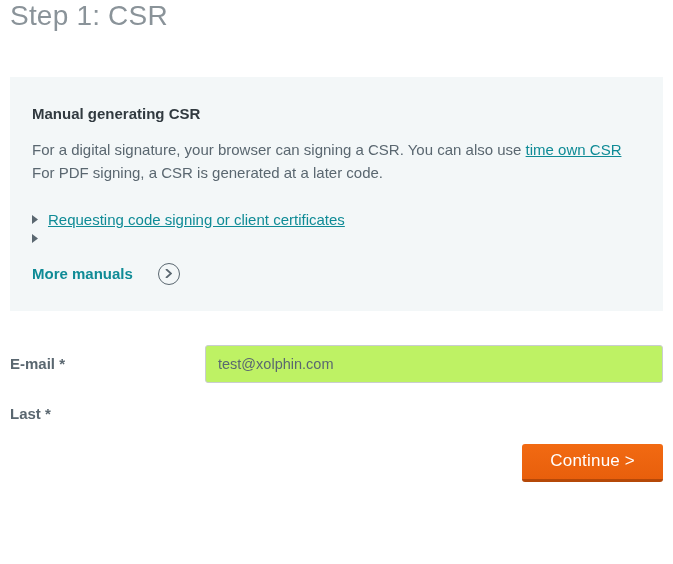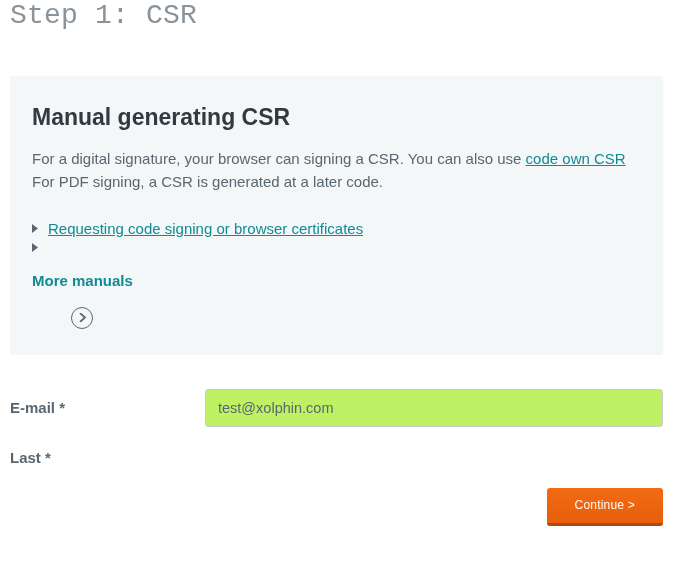--- a/index.html
+++ b/index.html
@@ -8,29 +8,28 @@
       background: #fff;
       width: 673px;
       color: #5a6770;
     }
     .page-title {
       font-size: 28px;
       font-weight: 400;
       color: #8a9399;
       padding: 0 10px 20px 10px;
       letter-spacing: 0.2px;
-      font-family: Liberation Mono, monospace;
     }
     .info-box {
       background: #f3f7f8;
       margin: 25px 10px 20px 10px;
       padding: 28px 22px 26px 22px;
     }
     .info-title {
-      font-size: 23px;
+      font-size: 15px;
       font-weight: 700;
       color: #313a40;
       margin-bottom: 16px;
     }
     .info-text {
       font-size: 15px;
       line-height: 1.55;
       color: #5a6770;
       margin-bottom: 26px;
     }
@@ -46,26 +45,25 @@
       font-size: 15px;
     }
     .chevron-right {
       display: inline-flex;
       margin-right: 9px;
     }
     .chevron-right svg { width: 7px; height: 9px; }
     .more-manuals {
       display: inline-flex;
       align-items: center;
-      gap: 18px;
+      gap: 25px;
       color: #0f8b96;
       font-weight: 700;
       font-size: 15px;
       text-decoration: none;
-      flex-direction: column;
     }
     .circle-arrow {
       display: inline-flex;
       width: 22px;
       height: 22px;
       border: 1.5px solid #5a6770;
       border-radius: 50%;
       align-items: center;
       justify-content: center;
     }
@@ -101,45 +99,45 @@
       padding-right: 0;
     }
     .btn-continue {
       background: linear-gradient(#f26a12, #e85f0c);
       color: #fff;
       border: none;
       border-bottom: 3px solid #b54808;
       border-radius: 3px;
       height: 38px;
       padding: 0 28px;
-      font-size: 12px;
+      font-size: 17px;
       font-weight: 400;
       cursor: pointer;
       letter-spacing: 0.2px;
     }
   </style>
 </head>
 <body>
 
 <h1 class="page-title">Step 1: CSR</h1>
 
 <div class="info-box">
   <h2 class="info-title">Manual generating CSR</h2>
   <p class="info-text">
-    <span>For a digital signature, your browser can signing a CSR. You can also use </span><a href="#">code own CSR</a><br>
+    <span>For a digital signature, your browser can signing a CSR. You can also use </span><a href="#">time own CSR</a><br>
     <span>For PDF signing, a CSR is generated at a later code.</span>
   </p>
   <ul class="links-list">
     <li class="link-item">
       <span class="chevron-right">
         <svg viewBox="0 0 7 9">
             <path d="M0 0 L6 4.5 L0 9 Z" fill="#5a6770"></path>
           </svg>
       </span>
-      <a href="#">Requesting code signing or browser certificates</a>
+      <a href="#">Requesting code signing or client certificates</a>
     </li>
     <li class="link-item">
       <span class="chevron-right">
         <svg viewBox="0 0 7 9">
             <path d="M0 0 L6 4.5 L0 9 Z" fill="#5a6770"></path>
           </svg>
       </span>
     </li>
   </ul>
   <a href="#" class="more-manuals">

